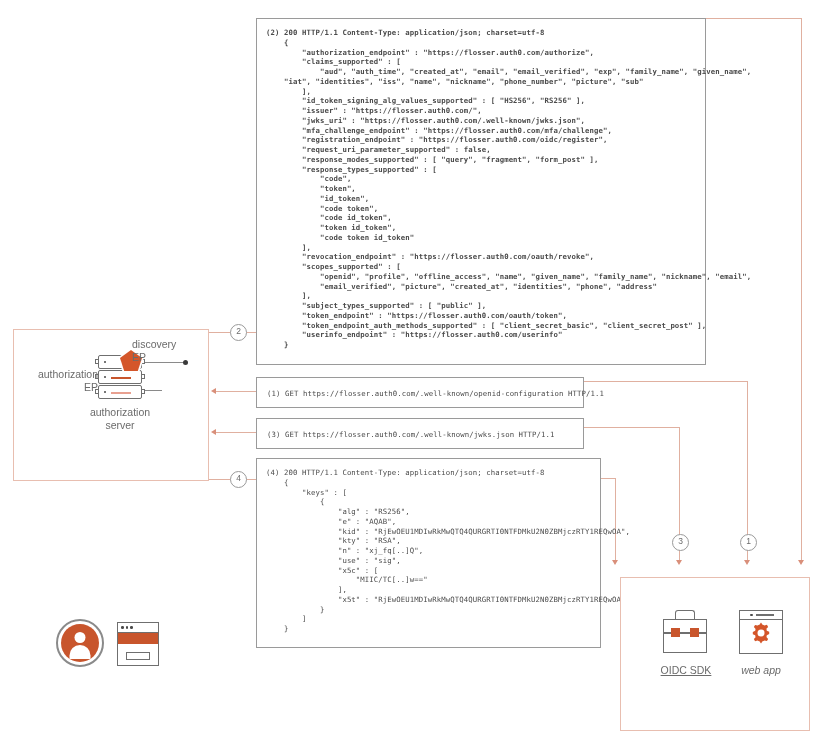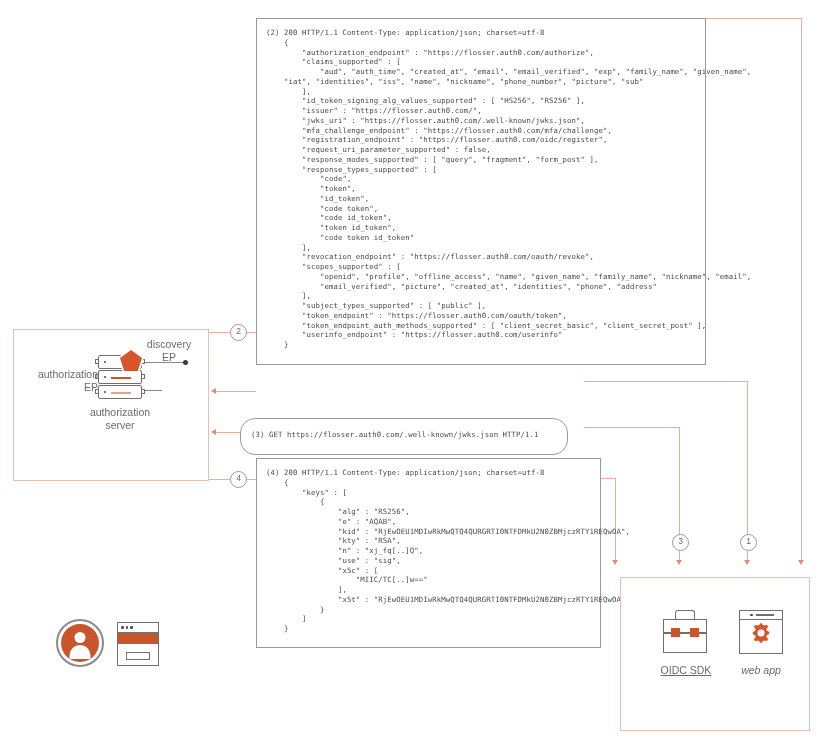--- a/index.html
+++ b/index.html
@@ -341,28 +341,28 @@
         <div class="srv-dot"></div>
         <div class="srv-bar" style="background:#e8a090;"></div>
       </div>
     </div>
 
     <div class="pentagon-outline" style="left:104px; top:18px;"></div>
     <div class="pentagon" style="left:106px; top:20px;"></div>
 
     <div class="label label-r" style="left:6px; top:38px; width:78px; white-space:pre;">authorization
 EP</div>
-    <div class="label" style="left:118px; top:8px; width:74px; text-align:center; white-space:pre;">discovery
+    <div class="label" style="left:118px; top:8px; width:74px; text-align:left; white-space:pre;">discovery
 EP</div>
     <div class="label" style="left:56px; top:76px; width:100px; white-space:pre;">authorization
 server</div>
   </div>
 
   <div class="box msg-box" style="left:256px; top:18px; width:450px; height:347px;">
-    <pre class="code" style="margin:0; padding:9px 0 0 9px;">(2) 200 HTTP/1.1 Content-Type: application/json; charset=utf-8
+    <pre class="code" style="margin:0; padding:9px 0 0 9px;font-weight:bold;">(2) 200 HTTP/1.1 Content-Type: application/json; charset=utf-8
     {
         "authorization_endpoint" : "https://flosser.auth0.com/authorize",
         "claims_supported" : [
             "aud", "auth_time", "created_at", "email", "email_verified", "exp", "family_name", "given_name",
     "iat", "identities", "iss", "name", "nickname", "phone_number", "picture", "sub"
         ],
         "id_token_signing_alg_values_supported" : [ "HS256", "RS256" ],
         "issuer" : "https://flosser.auth0.com/",
         "jwks_uri" : "https://flosser.auth0.com/.well-known/jwks.json",
         "mfa_challenge_endpoint" : "https://flosser.auth0.com/mfa/challenge",
@@ -383,22 +383,25 @@
             "openid", "profile", "offline_access", "name", "given_name", "family_name", "nickname", "email",
             "email_verified", "picture", "created_at", "identities", "phone", "address"
         ],
         "subject_types_supported" : [ "public" ],
         "token_endpoint" : "https://flosser.auth0.com/oauth/token",
         "token_endpoint_auth_methods_supported" : [ "client_secret_basic", "client_secret_post" ],
         "userinfo_endpoint" : "https://flosser.auth0.com/userinfo"
     }</pre>
   </div>
 
-
-  <div class="box msg-box" style="left:240px; top:418px; width:328px; height:37px;border-radius:15px;">
+  <div class="box msg-box" style="left:256px; top:377px; width:328px; height:31px;">
+    <div class="code" style="padding:11px 0 0 10px;">(1) GET https://flosser.auth0.com/.well-known/openid-configuration HTTP/1.1</div>
+  </div>
+
+  <div class="box msg-box" style="left:256px; top:418px; width:328px; height:31px;">
     <div class="code" style="padding:11px 0 0 10px;">(3) GET https://flosser.auth0.com/.well-known/jwks.json HTTP/1.1</div>
   </div>
 
   <div class="box msg-box" style="left:256px; top:458px; width:345px; height:190px;">
     <pre class="code" style="margin:0; padding:9px 0 0 9px;">(4) 200 HTTP/1.1 Content-Type: application/json; charset=utf-8
     {
         "keys" : [
             {
                 "alg" : "RS256",
                 "e" : "AQAB",

